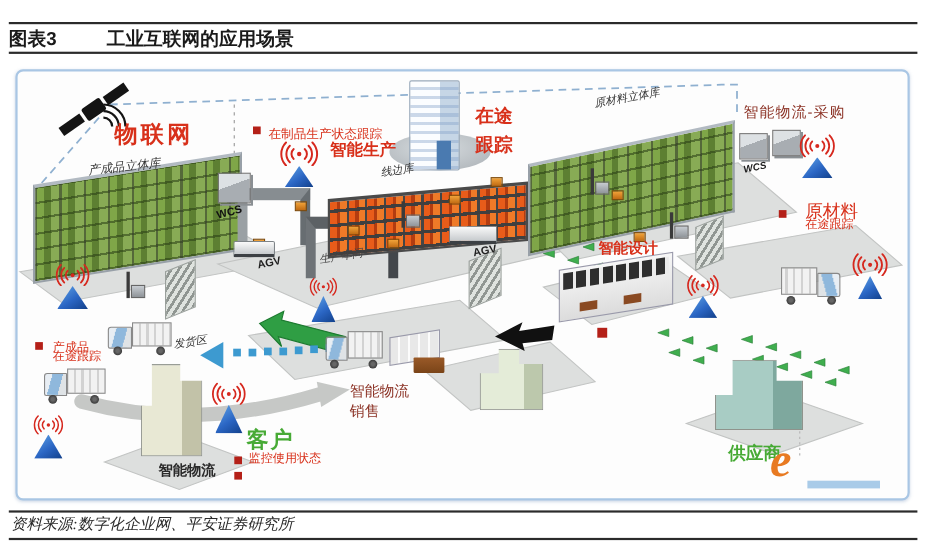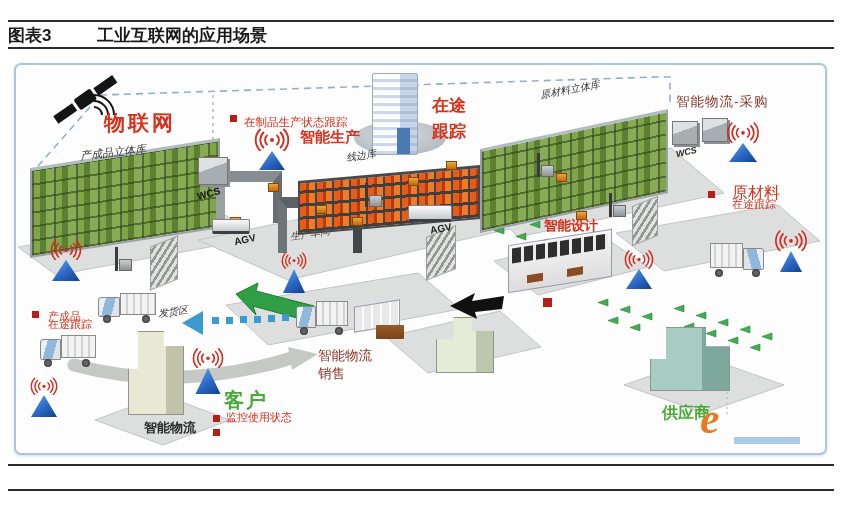--- a/index.html
+++ b/index.html
@@ -367,15 +367,16 @@
          background:linear-gradient(90deg,#a8ccc4 0 66%,#7ea89e 66%);
          clip-path:polygon(0 50%,20% 50%,20% 0,70% 0,70% 30%,100% 30%,100% 100%,0 100%)"></div>
     <div class="lbl green" style="left:646px;top:338px;font-size:16px">供应商</div>
     <div class="eworks" style="left:684px;top:336px">
       <div class="ew-bar"></div>
       <span class="ew-e">e</span>
     </div>
   </div>
 
   <div class="hline" style="top:464px;height:1.5px"></div>
+  <div class="lbl it" style="left:10px;top:469px;font-size:14px;color:#2a2a2a;font-family:'Liberation Serif',serif">资料来源:数字化企业网、平安证券研究所</div>
   <div class="hline" style="top:489px;height:1.5px"></div>
 
 </div>
 
 </body></html>

